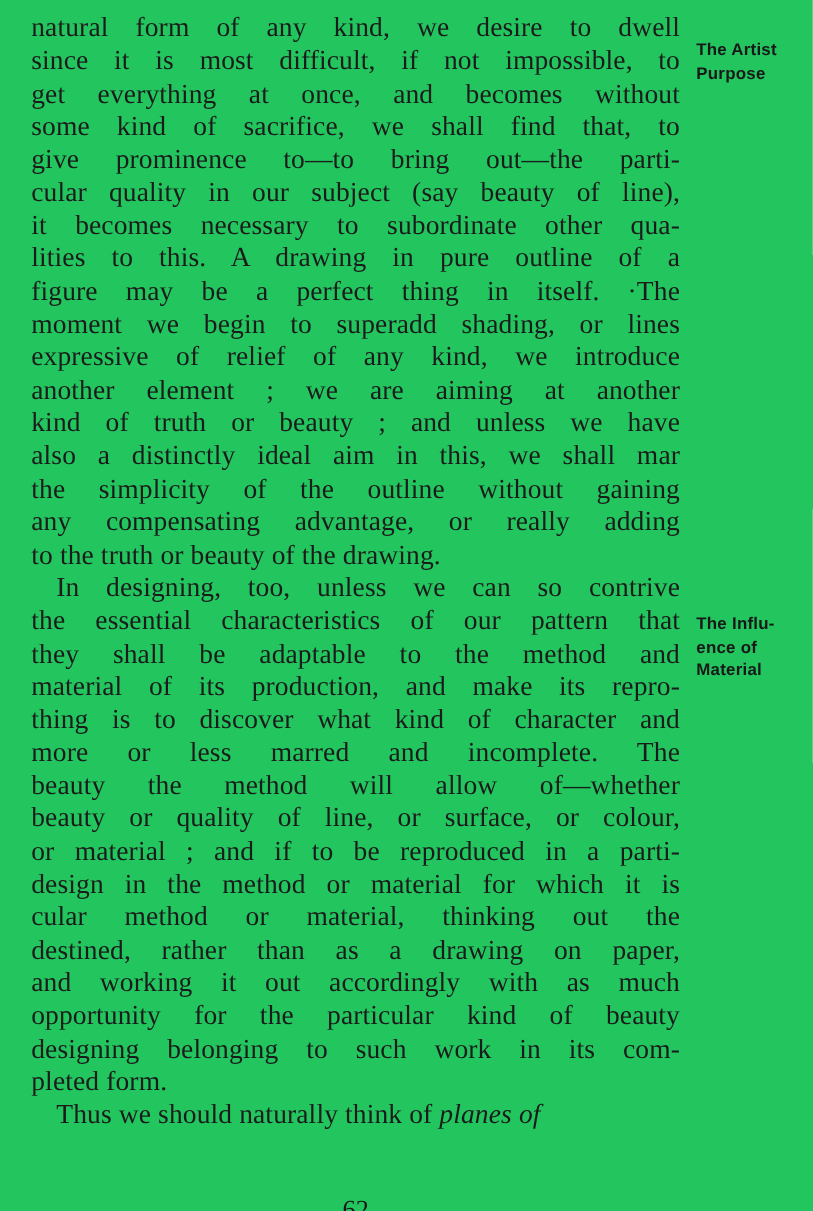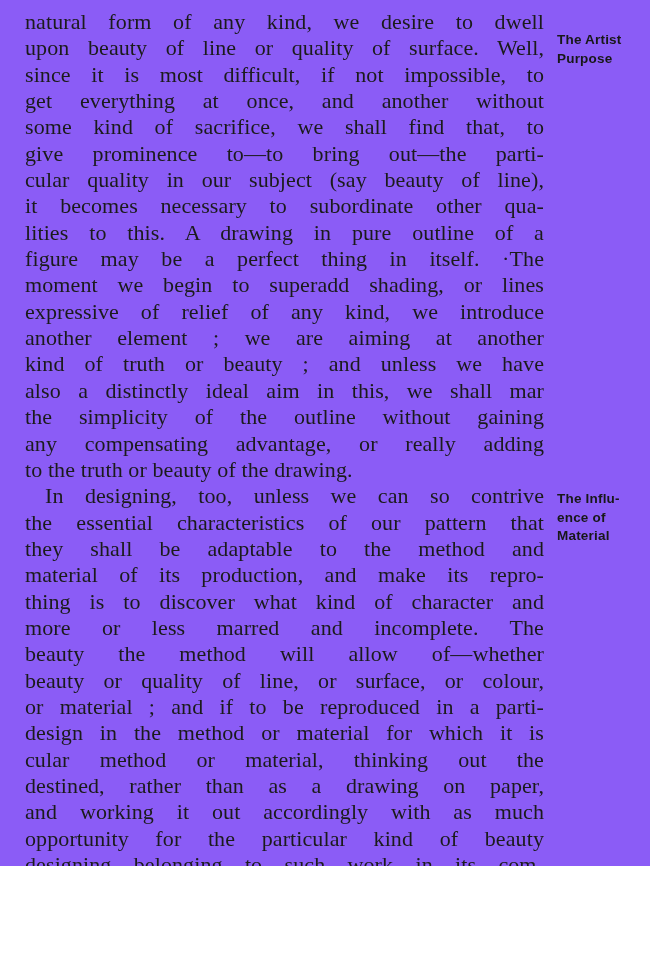--- a/index.html
+++ b/index.html
@@ -2,22 +2,22 @@
 <html><head>
 <meta charset="utf-8">
 <style>
   html, body {
     margin: 0;
     padding: 0;
   }
   .page {
     position: relative;
     width: 650px;
-    height: 866px;
-    background: #8b5cf6;
+    height: 969px;
+    background: #22c55e;
     color: #1b1b1b;
     overflow: hidden;
     font-family: "Liberation Serif", serif;
   }
   .text-block {
     position: absolute;
     left: 25px;
     top: 9px;
     width: 519px;
   }
@@ -63,23 +63,22 @@
   }
 </style>
 </head>
 <body>
 
 <div class="page">
 
   <div class="text-block">
     <div class="para">
         <div class="line"><span>natural form of any kind, we desire to dwell</span></div>
-        <div class="line"><span>upon beauty of line or quality of surface.  Well,</span></div>
         <div class="line"><span>since it is most difficult, if not impossible, to</span></div>
-        <div class="line"><span>get everything at once, and another without</span></div>
+        <div class="line"><span>get everything at once, and becomes without</span></div>
         <div class="line"><span>some kind of sacrifice, we shall find that, to</span></div>
         <div class="line"><span>give prominence to—to bring out—the parti-</span></div>
         <div class="line"><span>cular quality in our subject (say beauty of line),</span></div>
         <div class="line"><span>it becomes necessary to subordinate other qua-</span></div>
         <div class="line"><span>lities to this.  A drawing in pure outline of a</span></div>
         <div class="line"><span>figure may be a perfect thing in itself. ·The</span></div>
         <div class="line"><span>moment we begin to superadd shading, or lines</span></div>
         <div class="line"><span>expressive of relief of any kind, we introduce</span></div>
         <div class="line"><span>another element ; we are aiming at another</span></div>
         <div class="line"><span>kind of truth or beauty ; and unless we have</span></div>

